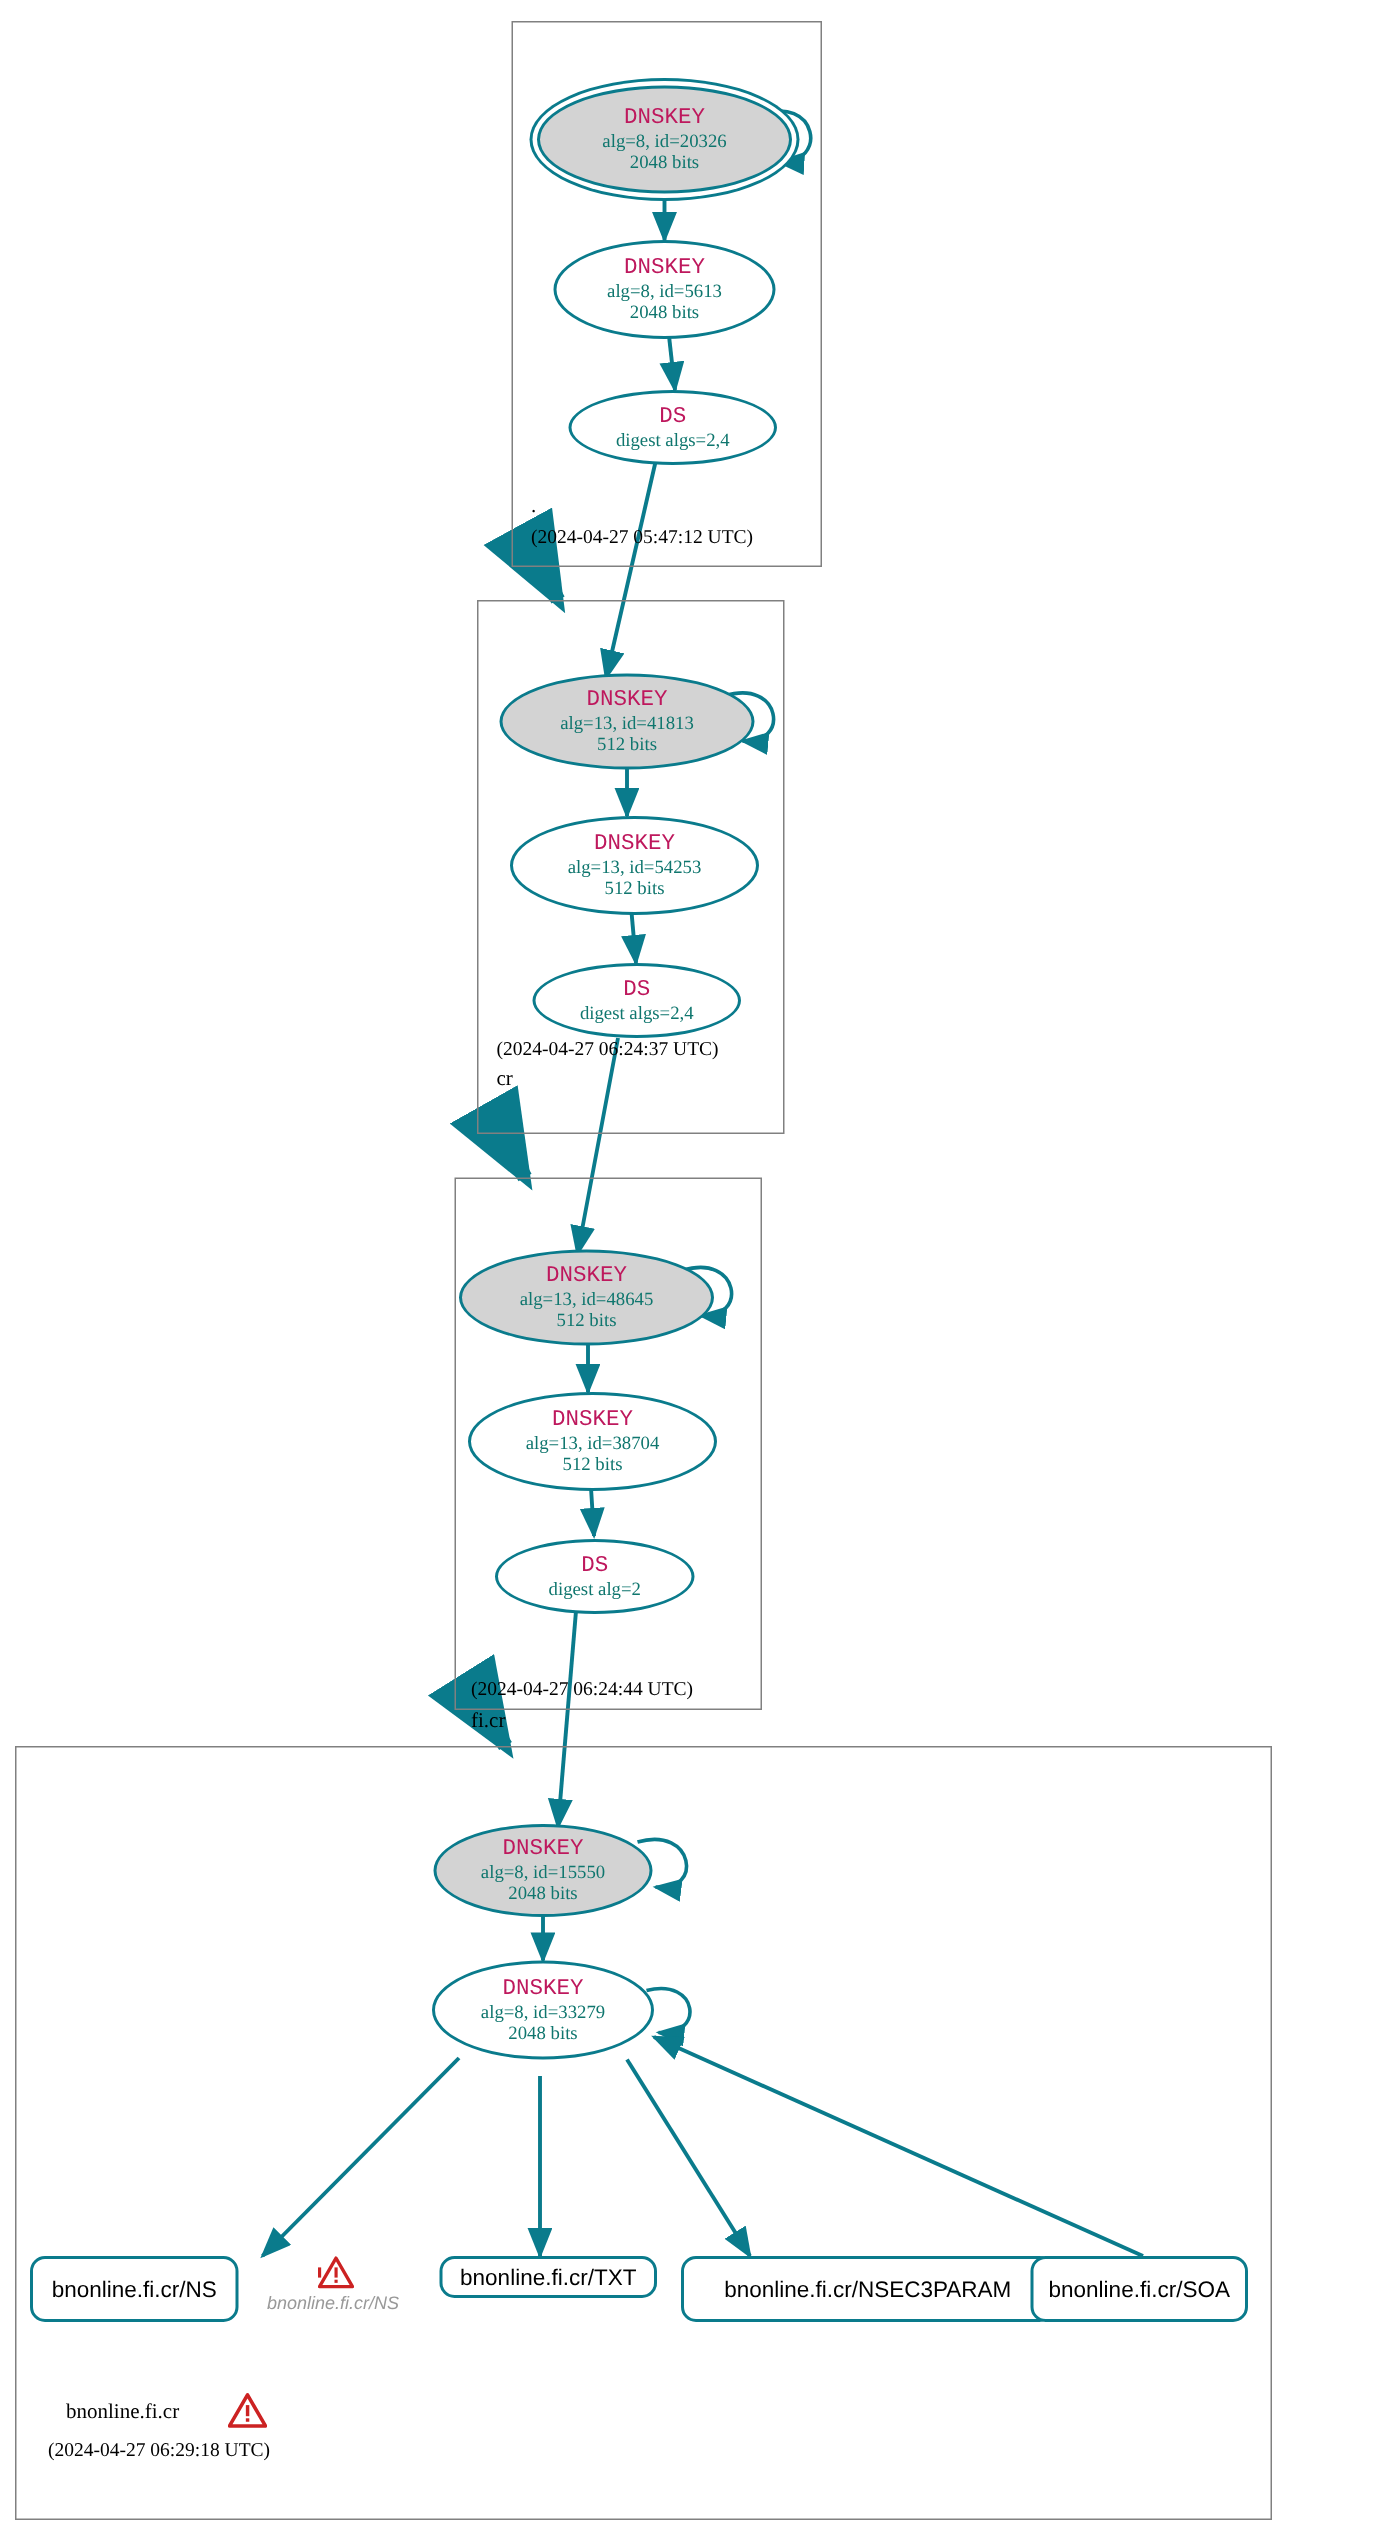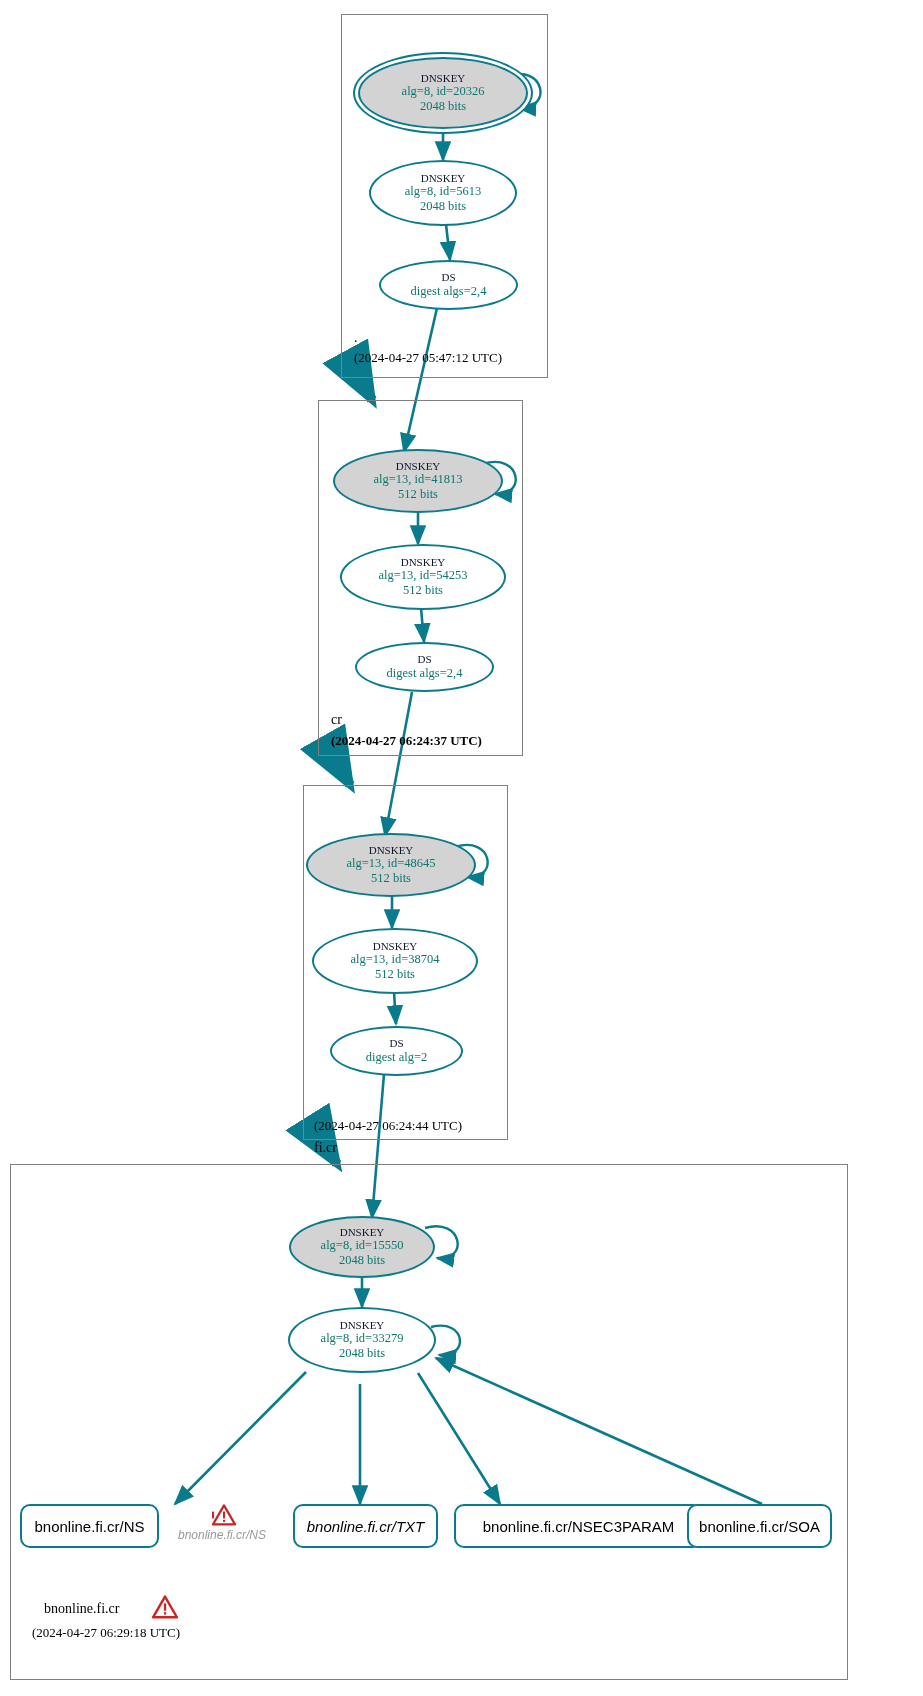--- a/index.html
+++ b/index.html
@@ -12,21 +12,21 @@
   .zone-box{position:absolute;border:1px solid #808080;background:transparent;box-sizing:border-box;}
 
   .zone-label{position:absolute;font-family:"Liberation Serif",serif;font-size:14px;color:#000;white-space:nowrap;}
   .zone-time{position:absolute;font-family:"Liberation Serif",serif;font-size:13px;color:#000;white-space:nowrap;}
 
   .node{position:absolute;display:flex;flex-direction:column;align-items:center;justify-content:center;
         text-align:center;box-sizing:border-box;}
   .ell{border:2px solid #0a7b8c;border-radius:50%;background:#ffffff;}
   .ell.sep{background:#d3d3d3;}
   .ell.dbl{box-shadow:0 0 0 3px #ffffff, 0 0 0 5px #0a7b8c;}
-  .n-title{font-family:Liberation Serif, serif;font-size:11px;color:#0f172a;line-height:1.05;}
+  .n-title{font-family:Liberation Mono, monospace;font-size:15px;color:#be185d;line-height:1.05;}
   .n-sub{font-family:"Liberation Serif",serif;font-size:12.5px;color:#0f766e;line-height:1.15;}
 
   .rrset{position:absolute;border:2px solid #0a7b8c;border-radius:10px;background:#fff;
          display:flex;align-items:center;justify-content:center;box-sizing:border-box;
          font-family:"Liberation Sans",sans-serif;font-size:15px;color:#000;white-space:nowrap;}
 
   .warn-lbl{position:absolute;font-family:"Liberation Sans",sans-serif;font-size:12px;
             font-style:italic;color:#999999;white-space:nowrap;}
   .warn-icon{position:absolute;}
 </style>
@@ -106,21 +106,21 @@
     <div class="n-sub">2048 bits</div>
   </div>
 
   <div class="node ell" style="left:379px;top:260px;width:139px;height:50px;">
     <div class="n-title">DS</div>
     <div class="n-sub">digest algs=2,4</div>
   </div>
 
   <div class="zone-box" style="left:318px;top:400px;width:205px;height:356px;"></div>
   <div class="zone-label" style="left:331px;top:712px;">cr</div>
-  <div class="zone-time" style="left:331px;top:733px;font-weight:bold;">(2024-04-27 06:24:37 UTC)</div>
+  <div class="zone-time" style="left:331px;top:691px;">(2024-04-27 06:24:37 UTC)</div>
 
   <div class="node ell sep" style="left:333px;top:449px;width:170px;height:64px;">
     <div class="n-title">DNSKEY</div>
     <div class="n-sub">alg=13, id=41813</div>
     <div class="n-sub">512 bits</div>
   </div>
 
   <div class="node ell" style="left:340px;top:544px;width:166px;height:66px;">
     <div class="n-title">DNSKEY</div>
     <div class="n-sub">alg=13, id=54253</div>
@@ -182,19 +182,19 @@
   <div class="warn-icon" style="left:212px;top:1504px;width:24px;height:22px;">
     <svg width="24" height="22" viewBox="0 0 24 22">
       <path d="M12,1.4 L23,20.4 L1,20.4 Z" fill="#ffffff" stroke="#cc2222" stroke-width="2.2" stroke-linejoin="round"></path>
       <rect x="11,0" y="7.6" width="2.1" height="6.8" fill="#cc2222"></rect>
       <rect x="11.0" y="7.6" width="2.1" height="6.8" fill="#cc2222"></rect>
       <rect x="11.0" y="15.8" width="2.1" height="2.1" fill="#cc2222"></rect>
     </svg>
   </div>
   <div class="warn-lbl" style="left:178px;top:1528px;">bnonline.fi.cr/NS</div>
 
-  <div class="rrset" style="left:293px;top:1504px;width:145px;height:44px;font-style:italic;">bnonline.fi.cr/TXT</div>
+  <div class="rrset" style="left:293px;top:1504px;width:145px;height:28px;">bnonline.fi.cr/TXT</div>
 
   <div class="rrset" style="left:454px;top:1504px;width:249px;height:44px;">bnonline.fi.cr/NSEC3PARAM</div>
 
   <div class="rrset" style="left:687px;top:1504px;width:145px;height:44px;">bnonline.fi.cr/SOA</div>
 
 </div>
 
 </body></html>

